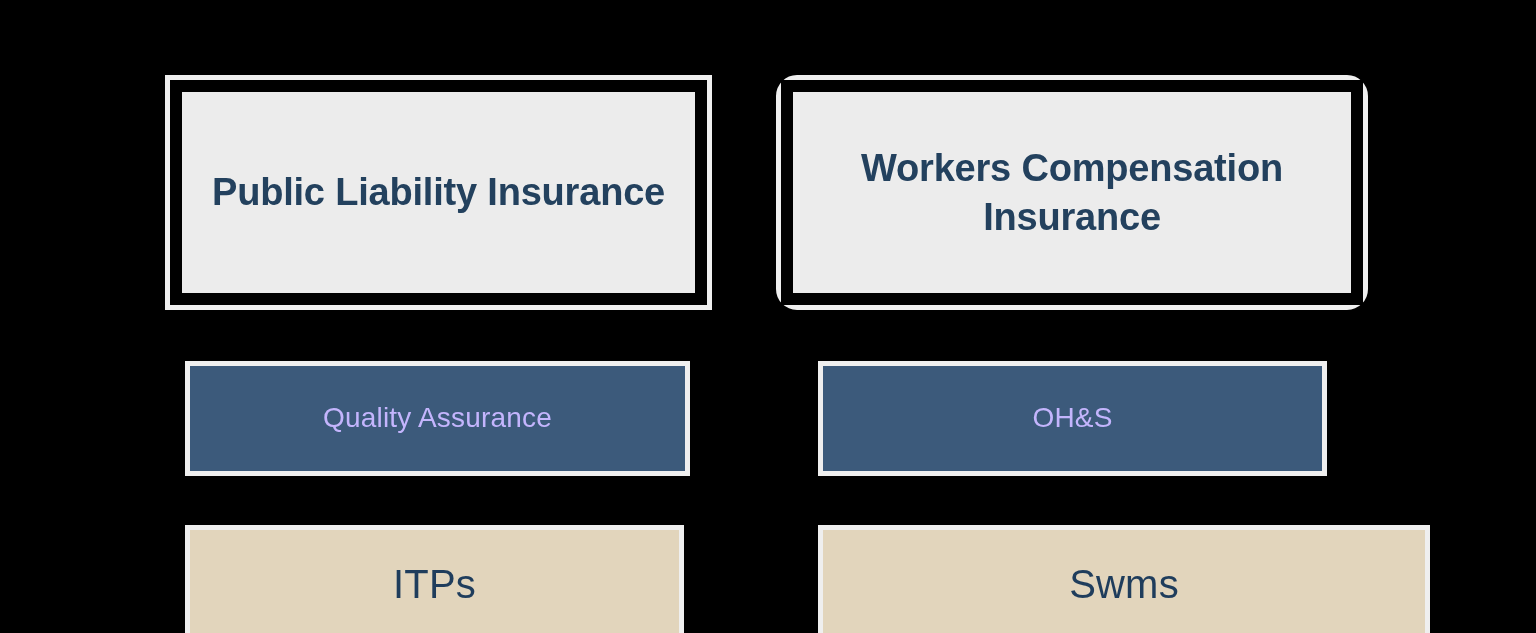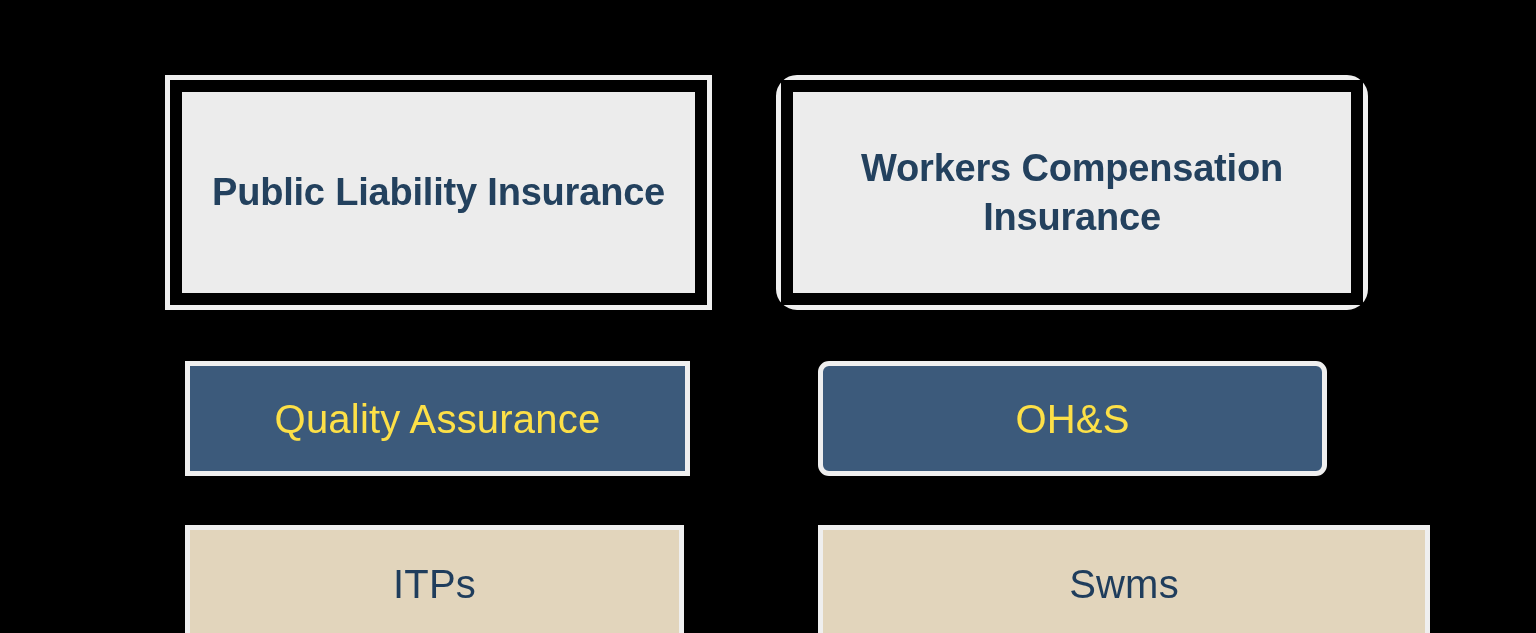--- a/index.html
+++ b/index.html
@@ -62,24 +62,24 @@
     padding: 0 14px;
   }
 
   
   .box-blue {
     box-sizing: border-box;
     border: 5px solid #EFEFEF;
     background: #3C5A7B;
   }
   .box-blue .box-label {
-    font-size: 40px;
+    font-size: 28px;
     font-weight: 400;
     line-height: 1.1;
-    color: #fde047;
+    color: #c4b5fd;
     letter-spacing: 0.2px;
   }
 
   
   .box-beige {
     box-sizing: border-box;
     border: 5px solid #EFEFEF;
     background: #E2D5BC;
   }
   .box-beige .box-label {
@@ -114,21 +114,21 @@
   <div class="node box-beige" style="left:185px; top:477px; width:499px; height:117px;">
     <span class="box-label">ITPs</span>
   </div>
 
   <div class="node card-frame" style="left:776px; top:27px; width:592px; height:235px;border-radius:21px;">
     <div class="card-inner">
       <span class="card-title">Workers Compensation Insurance</span>
     </div>
   </div>
 
-  <div class="node box-blue" style="left:818px; top:313px; width:509px; height:115px;border-radius:11px;">
+  <div class="node box-blue" style="left:818px; top:313px; width:509px; height:115px;">
     <span class="box-label">OH&amp;S</span>
   </div>
 
   <div class="node box-beige" style="left:818px; top:477px; width:612px; height:117px;">
     <span class="box-label">Swms</span>
   </div>
 
 </div>
 
 </body></html>

